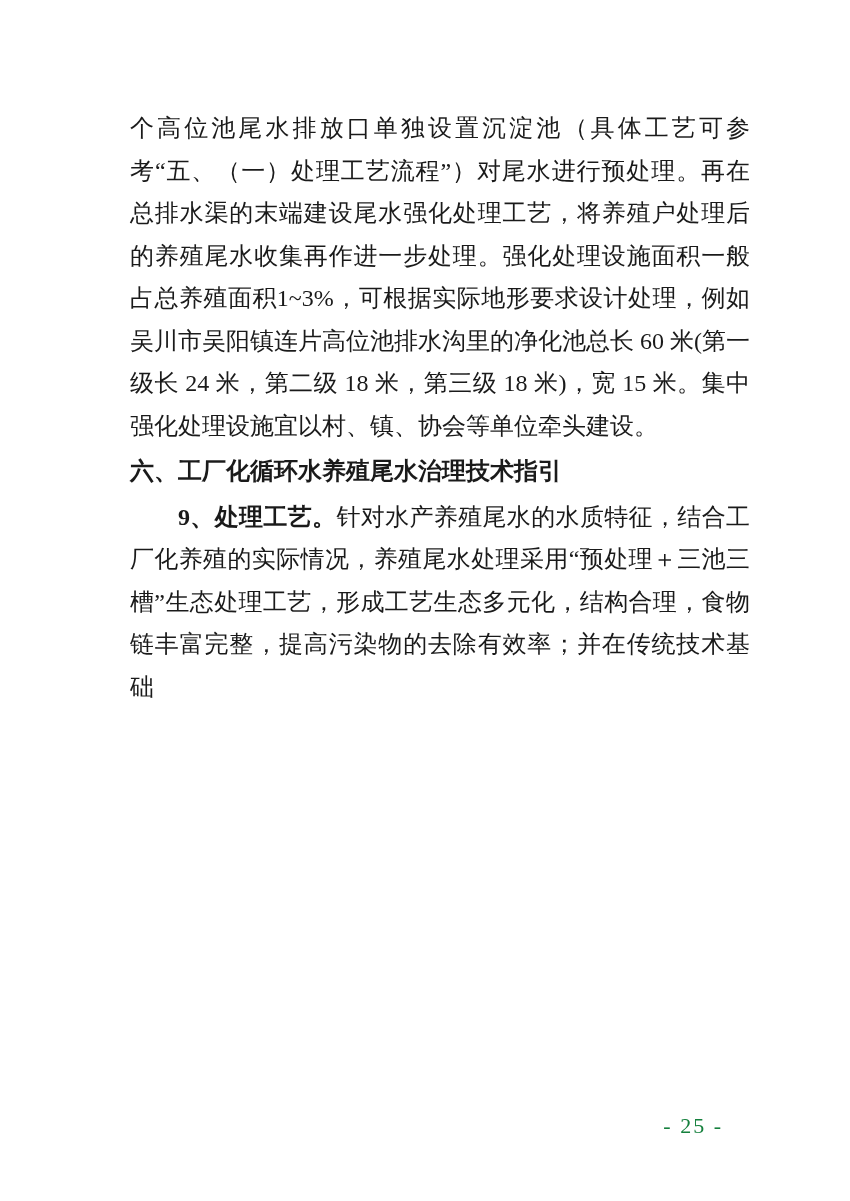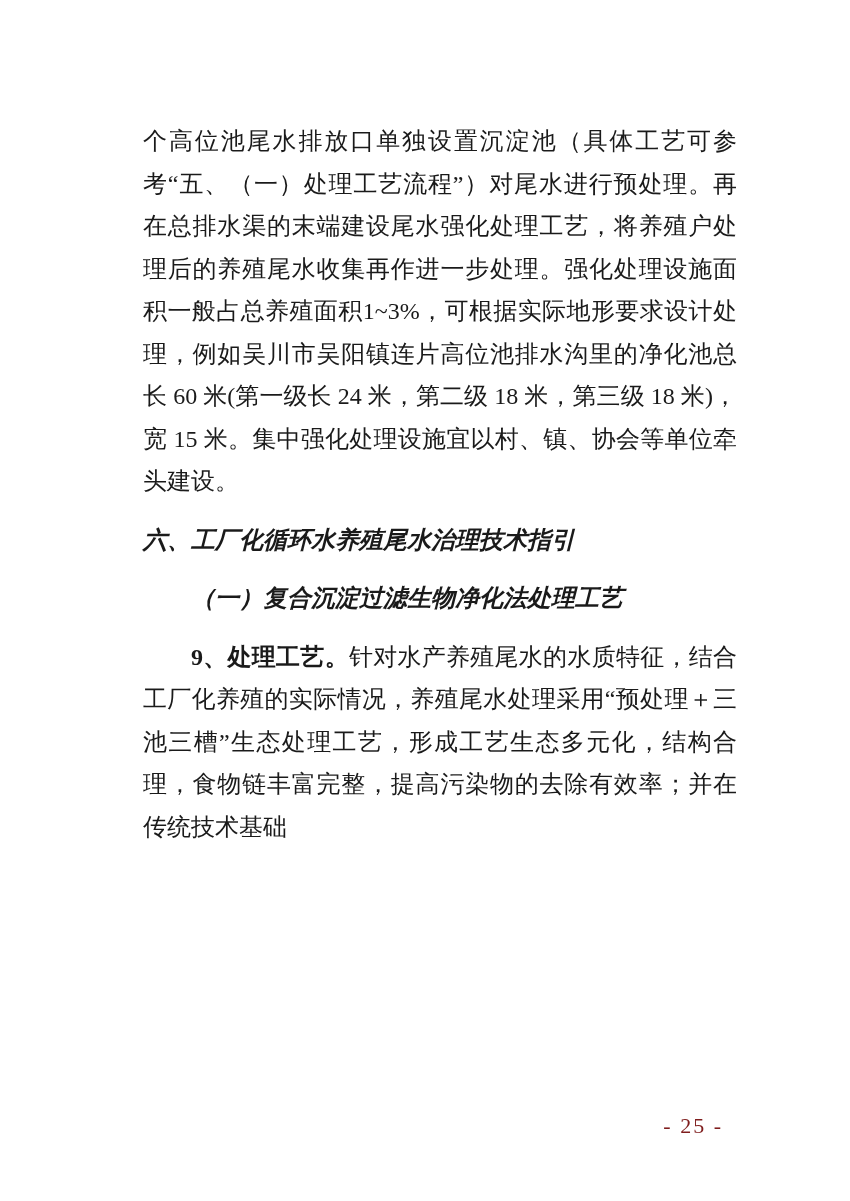--- a/index.html
+++ b/index.html
@@ -27,62 +27,60 @@
     left: 127px;
     top: 104px;
     width: 626px;
     color: #1a1a1a;
     font-size: 24px;
     line-height: 42.5px;
     text-align: justify;
     text-justify: inter-character;
   }
   .textblock p {
-    margin: 16px;
+    margin: 3px;
     padding: 0;
   }
   .indent {
     text-indent: 2em;
   }
   .lead {
     font-weight: bold;
   }
   .heading {
     font-weight: bold;
     margin: 0;
     font-size: 24px;
     line-height: 42.5px;
     text-align: left;
-    font-style: italic;
   }
   .pagenum {
     position: absolute;
     top: 1112px;
     right: 127px;
     font-size: 22px;
     line-height: 28px;
-    color: #7f1d1d;
+    color: #15803d;
     letter-spacing: 2px;
   }
 </style>
 </head>
 <body>
 
 <div class="page">
 
   <div class="textblock">
 
     <p><span>个高位池尾水排放口单独设置沉淀池（具体工艺可参考“五、（一）处理工艺流程”）对尾水进行预处理。再在总排水渠的末端建设尾水强化处理工艺，将养殖户处理后的养殖尾水收集再作进一步处理。强化处理设施面积一般占总养殖面积1~3%，可根据实际地形要求设计处理，例如吴川市吴阳镇连片高位池排水沟里的净化池总长 60 米(第一级长 24 米，第二级 18 米，第三级 18 米)，宽 15 米。集中强化处理设施宜以村、镇、协会等单位牵头建设。</span></p>
 
 
 
     <p class="heading">六、工厂化循环水养殖尾水治理技术指引</p>
 
 
-    <p class="heading indent">（一）复合沉淀过滤生物净化法处理工艺</p>
 
     <p class="indent"><span class="lead">9、处理工艺。</span><span>针对水产养殖尾水的水质特征，结合工厂化养殖的实际情况，养殖尾水处理采用“预处理＋三池三槽”生态处理工艺，形成工艺生态多元化，结构合理，食物链丰富完整，提高污染物的去除有效率；并在传统技术基础</span></p>
 
   </div>
 
   <div class="pagenum">- 25 -</div>
 
 </div>
 
 </body></html>

